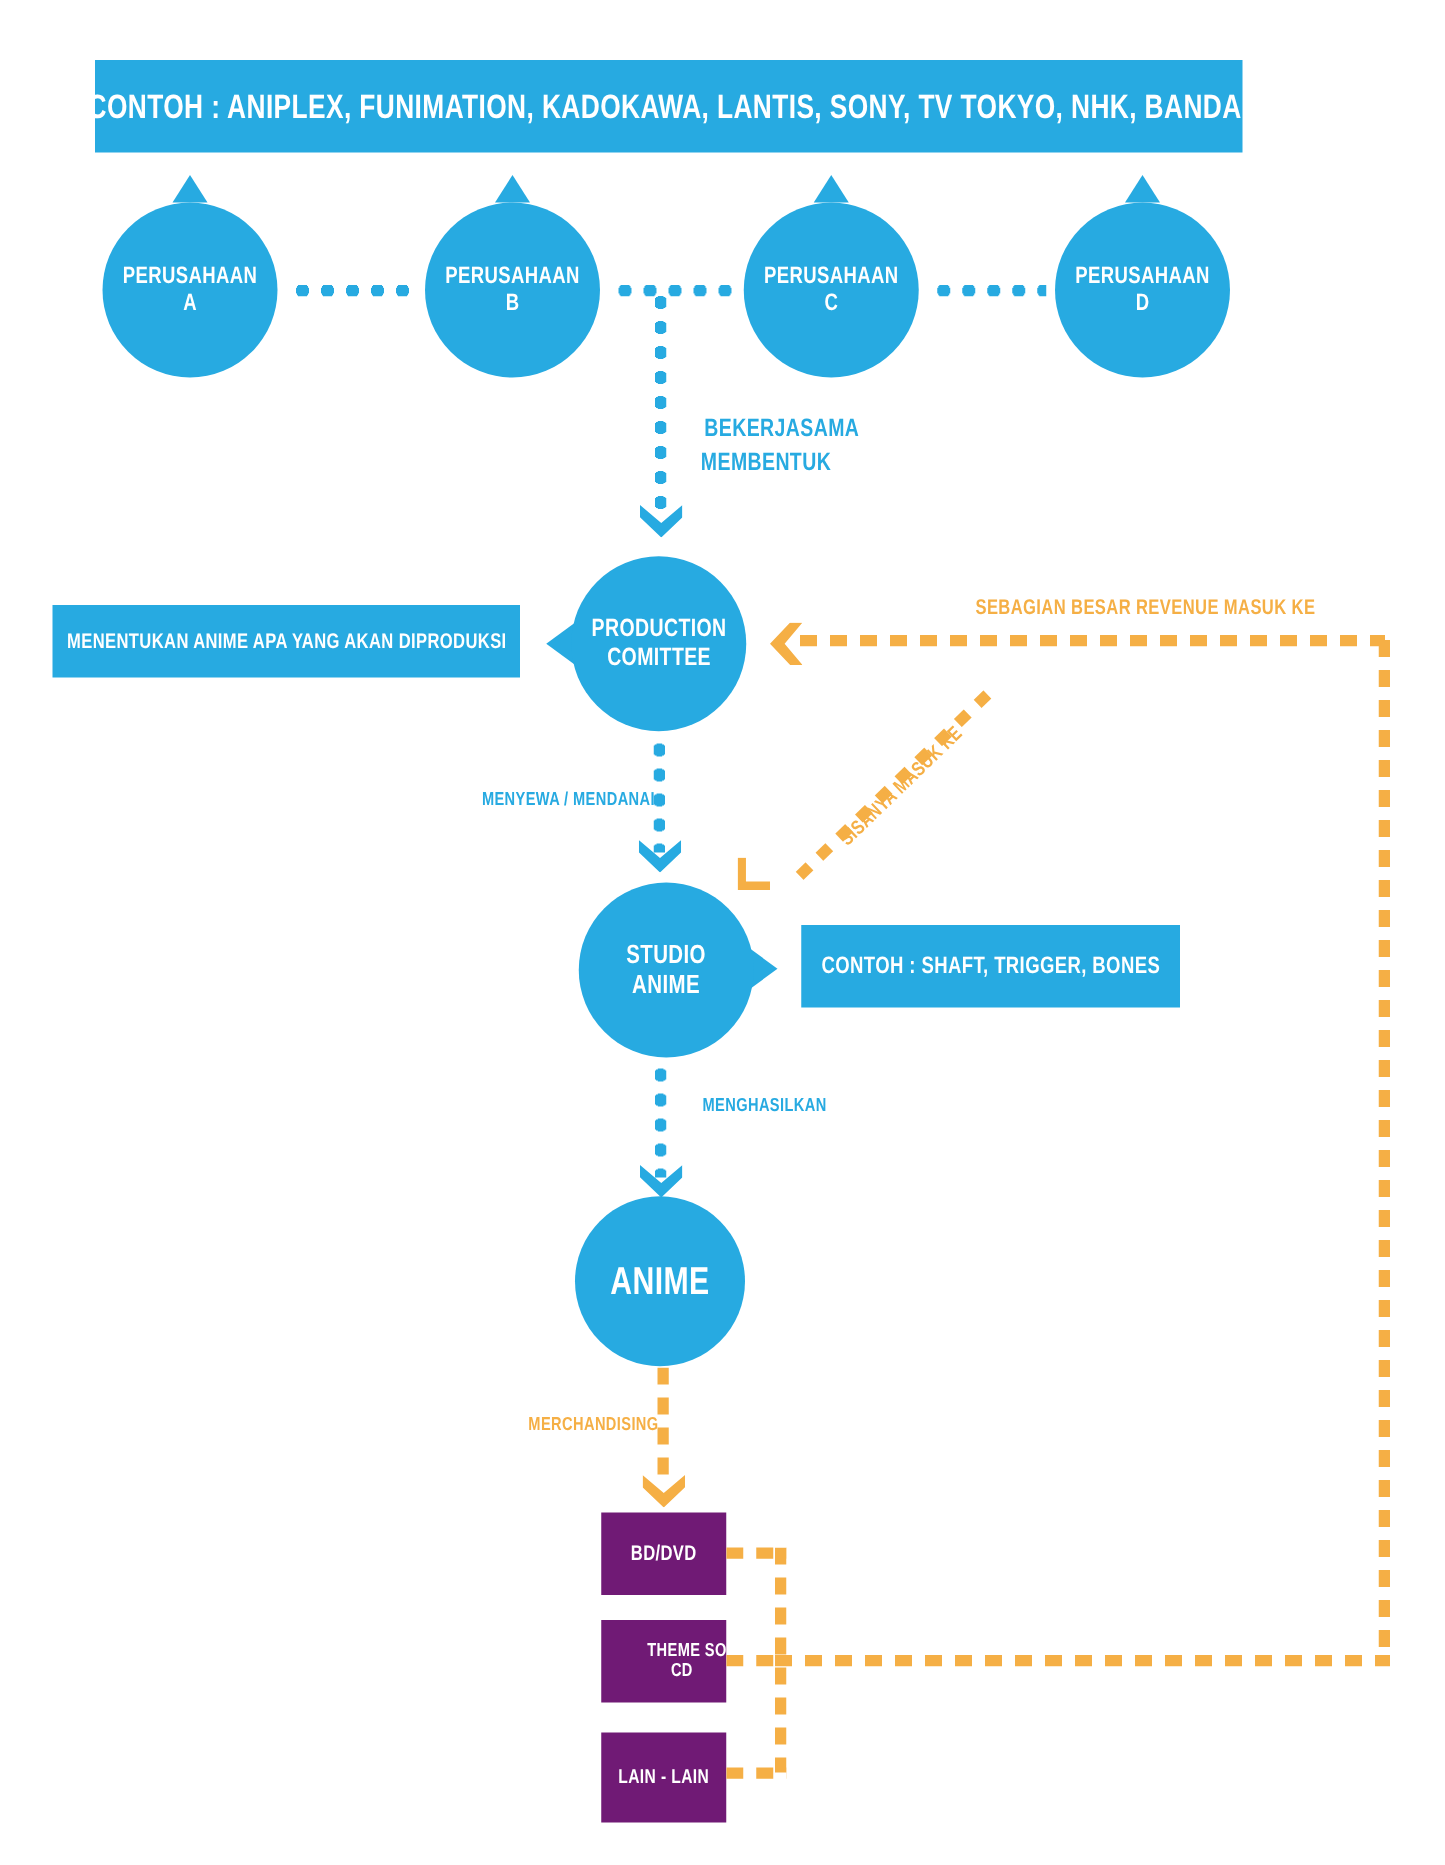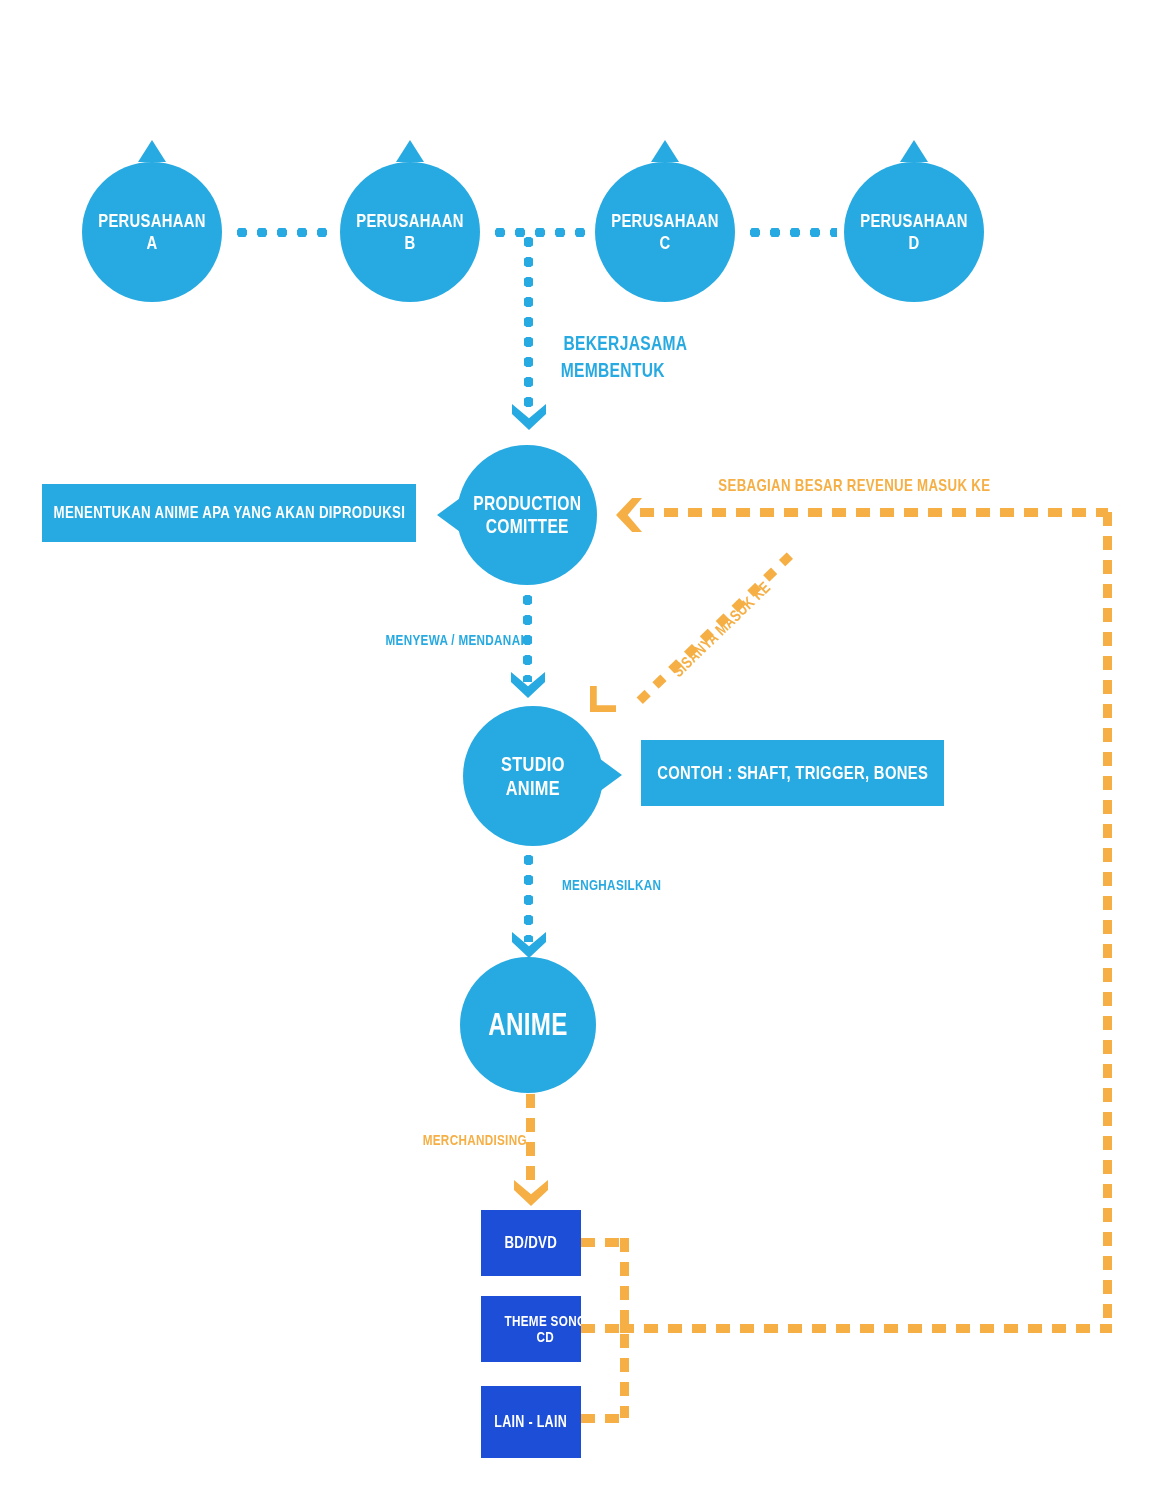--- a/index.html
+++ b/index.html
@@ -39,24 +39,23 @@
     background:#27aae1;
     color:#ffffff;
     display:flex;
     align-items:center;
     justify-content:center;
     text-align:center;
     box-sizing:border-box;
   }
   .orangebox{
     position:absolute;
-    background:#1d4ed8;
+    background:#701a75;
     color:#ffffff;
     display:flex;
-    align-items:center;
     justify-content:center;
     text-align:center;
     flex-direction:column;
     box-sizing:border-box;
     line-height:1.08;
   }
 
   
   .circle{
     position:absolute;
@@ -177,20 +176,23 @@
     line-height:1.35;
     white-space:nowrap;
   }
   .rot-diag{ transform-origin:left center; }
 </style>
 </head>
 <body>
 
 <div id="canvas">
 
+  <div class="bluebox" style="left:76px;top:48px;width:918px;height:74px;">
+    <span class="lblblk" style="font-size:27px;">CONTOH : ANIPLEX, FUNIMATION, KADOKAWA, LANTIS, SONY, TV TOKYO, NHK, BANDAI</span>
+  </div>
 
   <div class="nub-up" style="left:138px;top:140px;"></div>
   <div class="circle" style="left:82px;top:162px;width:140px;height:140px;">
     <span class="lbl" style="font-size:19px;">PERUSAHAAN</span>
     <span class="lbl" style="font-size:19px;">A</span>
   </div>
 
   <div class="nub-up" style="left:396px;top:140px;"></div>
   <div class="circle" style="left:340px;top:162px;width:140px;height:140px;">
     <span class="lbl" style="font-size:19px;">PERUSAHAAN</span>
@@ -275,21 +277,21 @@
 
   <div class="dashrow-orange" style="left:581px;top:1238px;width:48px;"></div>
   <div class="dashrow-orange" style="left:581px;top:1324px;width:48px;"></div>
   <div class="dashrow-orange" style="left:581px;top:1414px;width:48px;"></div>
   <div class="dashcol-orange" style="left:620px;top:1238px;height:180px;"></div>
 
   <div class="dashrow-orange" style="left:620px;top:1324px;width:492px;"></div>
   <div class="dashcol-orange" style="left:1103px;top:512px;height:818px;"></div>
   <div class="dashrow-orange" style="left:640px;top:508px;width:468px;"></div>
   <div class="chev-left-o" style="left:616px;top:498px;"></div>
-  <div class="conn-label-o" style="left:680px;top:475px;font-size:17px;">
+  <div class="conn-label-o" style="left:742px;top:475px;font-size:17px;">
     <span class="lblblk">SEBAGIAN BESAR REVENUE MASUK KE</span>
   </div>
 
   <div class="dotdiag-orange" style="left:790px;top:551px;width:214px;transform:rotate(136deg);"></div>
   <div class="chev-diag-o" style="left:590px;top:686px;"></div>
   <div class="conn-label-o rot-diag" style="left:662px;top:676px;font-size:16px;transform:rotate(-44deg);">
     <span class="lblblk">SISANYA MASUK KE</span>
   </div>
 
 </div>

